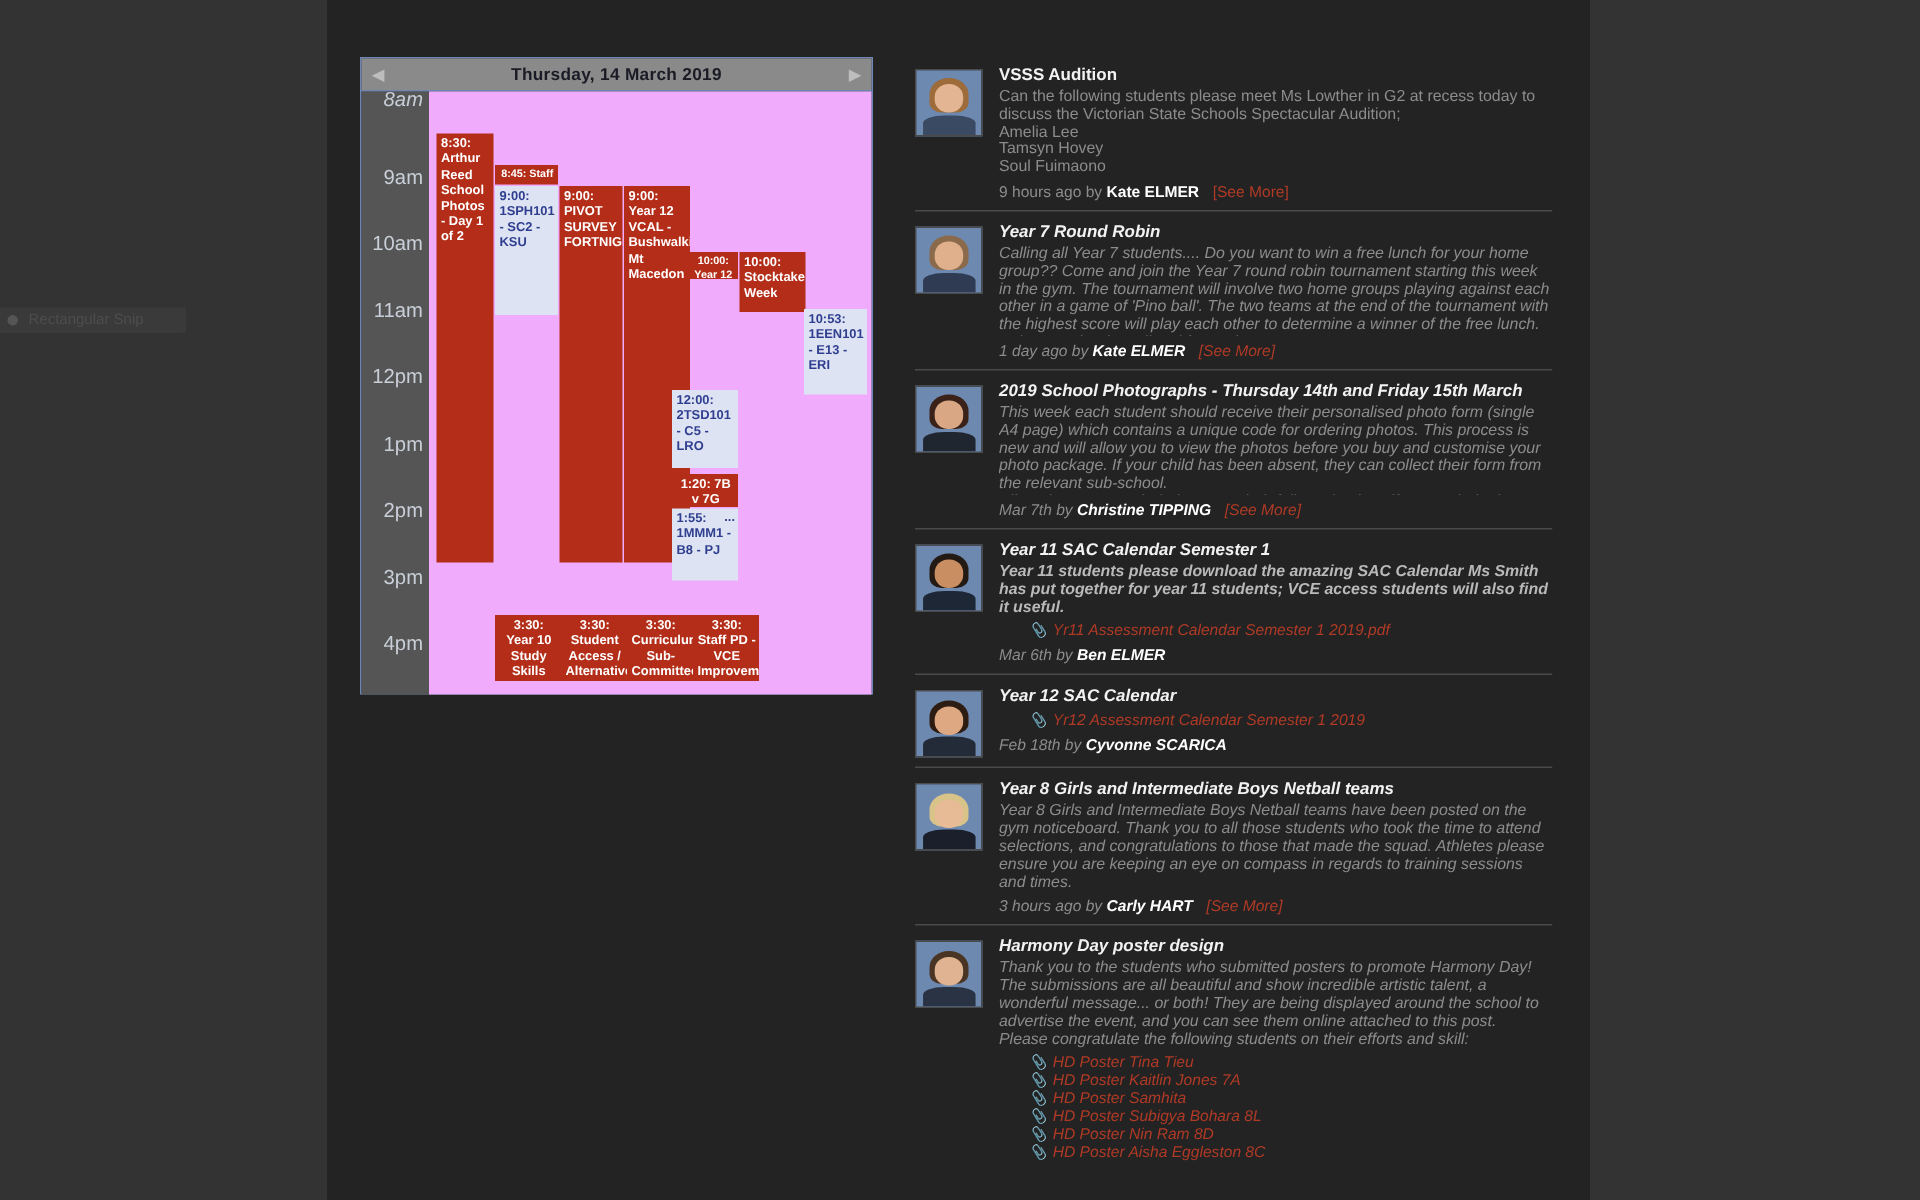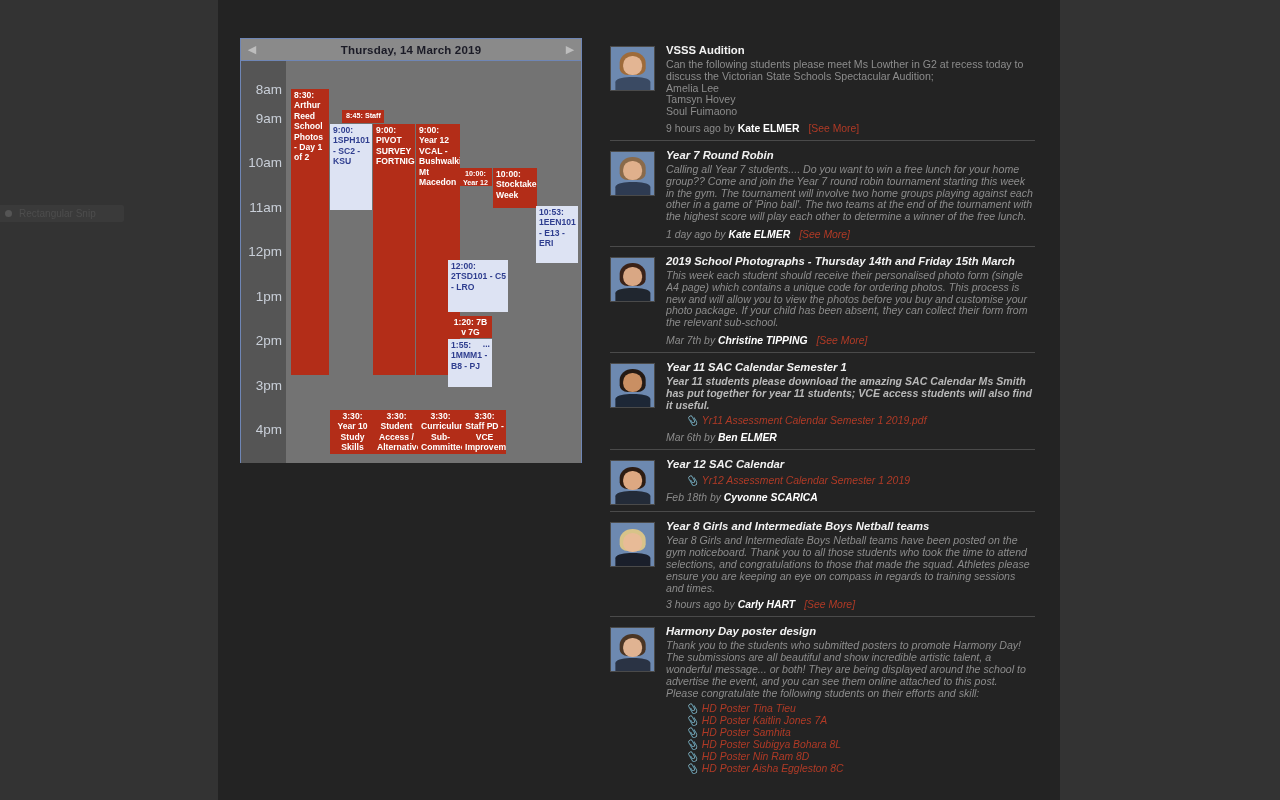--- a/index.html
+++ b/index.html
@@ -42,21 +42,21 @@
     color: #1b1b26; letter-spacing: .2px;
   }
   #cal-body { position: relative; height: 402px; display: flex; }
   #cal-gutter {
     width: 45px; background: #555555; position: relative; flex: none; height: 100%;
   }
   .time-label {
     position: absolute; right: 4px; font-size: 13.5px; color: #c9cfd8;
     transform: translateY(-50%); white-space: nowrap;
   }
-  #cal-grid { position: relative; flex: 1; background: #737373; height: 100%; padding-left: 40px; }
+  #cal-grid { position: relative; flex: 1; background: #f0abfc; height: 100%; padding-left: 40px; }
 
   .ev {
     position: absolute; overflow: hidden; font-size: 8.6px; line-height: 10.4px;
     padding: 1px 2px 0 3px; font-weight: bold;
   }
   .ev.red   { background: #b32d18; color: #ffffff; }
   .ev.blue  { background: #dde3f3; color: #2f3e8f; }
   .ev .tm { display: block; }
   .ev .dots { position: absolute; right: 2px; top: 0px; color: #2f3e8f; }
   .ev.center { text-align: center; }
@@ -118,40 +118,40 @@
   </div>
 
   <div id="calendar">
     <div id="cal-header">
       <div class="arrow">◀</div>
       <div id="cal-title">Thursday, 14 March 2019</div>
       <div class="arrow">▶</div>
     </div>
     <div id="cal-body">
       <div id="cal-gutter">
-          <div class="time-label" style="top: 28px;">8am</div>
+          <div class="time-label" style="top: 5px; font-style: italic;">8am</div>
           <div class="time-label" style="top: 56.5px;">9am</div>
           <div class="time-label" style="top: 101px;">10am</div>
           <div class="time-label" style="top: 145.5px;">11am</div>
           <div class="time-label" style="top: 190px;">12pm</div>
           <div class="time-label" style="top: 234.5px;">1pm</div>
           <div class="time-label" style="top: 279px;">2pm</div>
           <div class="time-label" style="top: 323.5px;">3pm</div>
           <div class="time-label" style="top: 368px;">4pm</div>
         </div>
       <div id="cal-grid">
           <div class="ev red" style="left: 5px; top: 28px; width: 38px; height: 286px;"><span class="tm">8:30:</span><span>Arthur Reed School Photos - Day 1 of 2</span></div>
-          <div class="ev red center" style="left: 44px; top: 49px; width: 42px; height: 13px; font-size: 7.2px; line-height: 9px; margin-left: 12px;"><span class="tm" style="display: inline;">8:45:</span> <span>Staff</span></div>
+          <div class="ev red center" style="left: 44px; top: 49px; width: 42px; height: 13px; font-size: 7.2px; line-height: 9px;"><span class="tm" style="display: inline;">8:45:</span> <span>Staff</span></div>
           <div class="ev blue" style="left: 44px; top: 63px; width: 42px; height: 86px;"><span class="tm">9:00:</span><span>1SPH101 - SC2 - KSU</span></div>
           <div class="ev red" style="left: 87px; top: 63px; width: 42px; height: 251px;"><span class="tm">9:00:</span><span>PIVOT SURVEY FORTNIGHT</span></div>
           <div class="ev red" style="left: 130px; top: 63px; width: 44px; height: 251px;"><span class="tm">9:00:</span><span>Year 12 VCAL - Bushwalking Mt Macedon</span></div>
           <div class="ev red center" style="left: 172px; top: 107px; width: 34px; height: 18px; font-size: 7.2px; line-height: 9px;"><span class="tm" style="display: inline;">10:00:</span> <span>Year 12</span></div>
           <div class="ev red" style="left: 207px; top: 107px; width: 44px; height: 40px;"><span class="tm">10:00:</span><span>Stocktake Week</span></div>
           <div class="ev blue" style="left: 250px; top: 145px; width: 42px; height: 57px;"><span class="tm">10:53:</span><span>1EEN101 - E13 - ERI</span></div>
-          <div class="ev blue" style="left: 162px; top: 199px; width: 60px; height: 52px;"><span class="tm">12:00:</span><span>2TSD101 - C5 - LRO</span></div>
+          <div class="ev blue" style="left: 162px; top: 199px; width: 44px; height: 52px;"><span class="tm">12:00:</span><span>2TSD101 - C5 - LRO</span></div>
           <div class="ev red center" style="left: 162px; top: 255px; width: 44px; height: 22px;"><span class="tm" style="display: inline; text-align: center;">1:20:</span> <span>7B v 7G</span></div>
           <div class="ev blue" style="left: 162px; top: 278px; width: 44px; height: 48px;"><span class="tm">1:55:</span><span>1MMM1 - B8 - PJ</span><span class="dots">...</span></div>
           <div class="ev red center" style="left: 44px; top: 349px; width: 44px; height: 44px;"><span class="tm">3:30:</span><span>Year 10 Study Skills Session</span></div>
           <div class="ev red center" style="left: 88px; top: 349px; width: 44px; height: 44px;"><span class="tm">3:30:</span><span>Student Access / Alternative Pathways</span></div>
           <div class="ev red center" style="left: 132px; top: 349px; width: 44px; height: 44px;"><span class="tm">3:30:</span><span>Curriculum Sub-Committee</span></div>
           <div class="ev red center" style="left: 176px; top: 349px; width: 44px; height: 44px;"><span class="tm">3:30:</span><span>Staff PD - VCE Improvement</span></div>
         </div>
     </div>
   </div>
 

